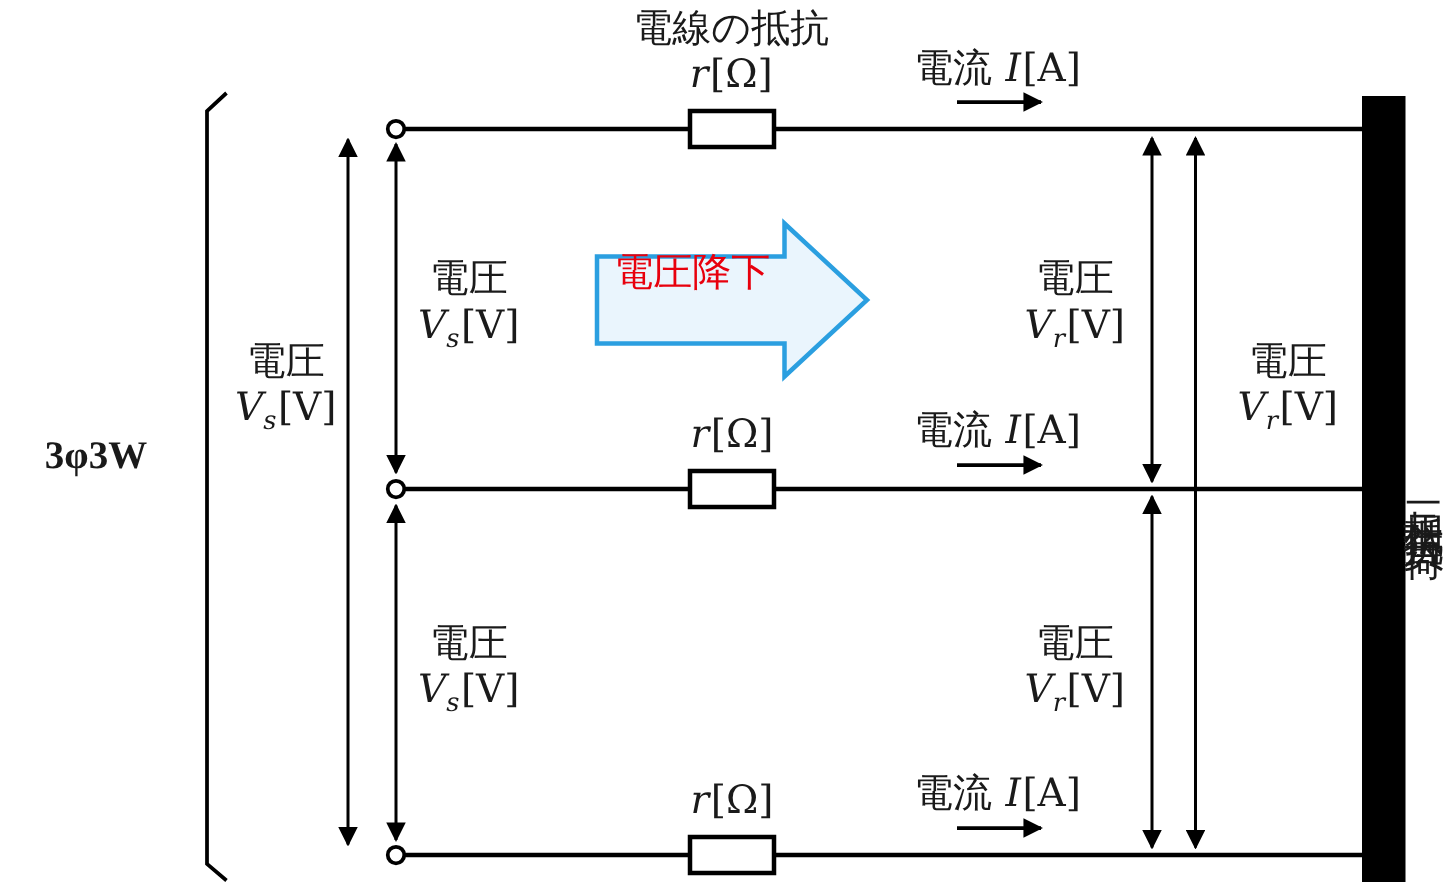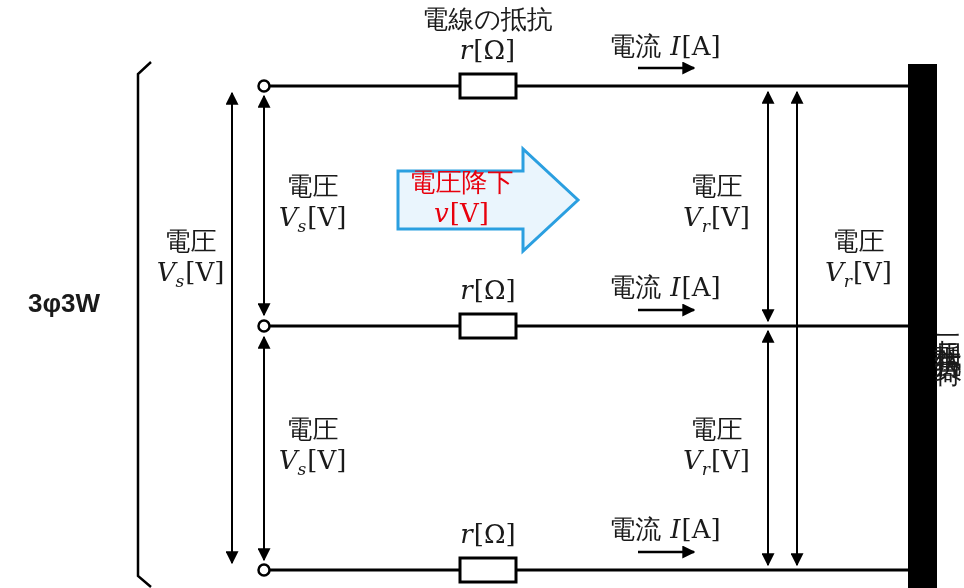--- a/index.html
+++ b/index.html
@@ -6,21 +6,21 @@
   #stage{position:relative;width:964px;height:588px;background:#ffffff;overflow:hidden;
          font-family:"DejaVu Sans",sans-serif;border-radius:18px;}
   #circuit-svg{position:absolute;left:0;top:0;z-index:1;}
   .lbl{position:absolute;z-index:2;font-size:26px;color:#1a1a1a;text-align:center;
        line-height:1.2;white-space:nowrap;}
   .var{font-family:"DejaVu Serif",serif;font-style:italic;}
   sub.var{font-size:0.66em;}
   .unit{font-family:"DejaVu Serif",serif;margin-left:1px;}
   .gap{margin-left:9px;}
   .red{color:#e8000d;}
-  .srcline1{font-family:Liberation Sans, sans-serif;font-weight:700;}
+  .srcline1{font-family:Liberation Serif, serif;font-weight:700;}
   .vert{writing-mode:vertical-rl;text-orientation:upright;letter-spacing:5px;font-size:27px;}
 </style>
 </head>
 <body>
 
 <div id="stage">
 
   <svg id="circuit-svg" width="964" height="588" viewBox="0 0 964 588">
     <defs>
       <marker id="ah" viewBox="0 0 10 10" refX="9" refY="5" markerUnits="userSpaceOnUse" markerWidth="13" markerHeight="13" orient="auto-start-reverse">
@@ -102,21 +102,20 @@
     <div>電圧</div>
     <div><span class="var">V</span><sub class="var">r</sub><span class="unit">[V]</span></div>
   </div>
   <div class="lbl" style="left:654px;top:414px;width:125px;">
     <div>電圧</div>
     <div><span class="var">V</span><sub class="var">r</sub><span class="unit">[V]</span></div>
   </div>
 
   <div class="lbl red" style="left:398px;top:167px;width:127px;z-index:3;">
     <div>電圧降下</div>
-    <div><span class="var">v</span><span class="unit">[V]</span></div>
   </div>
 
   <div class="lbl" style="left:4px;top:288px;width:120px;">
     <div class="srcline1">3φ3W</div>
   </div>
 
   <div class="lbl vert" style="left:936px;top:220px;height:215px;width:28px;">三相抵抗負荷</div>
 
 </div>
 

